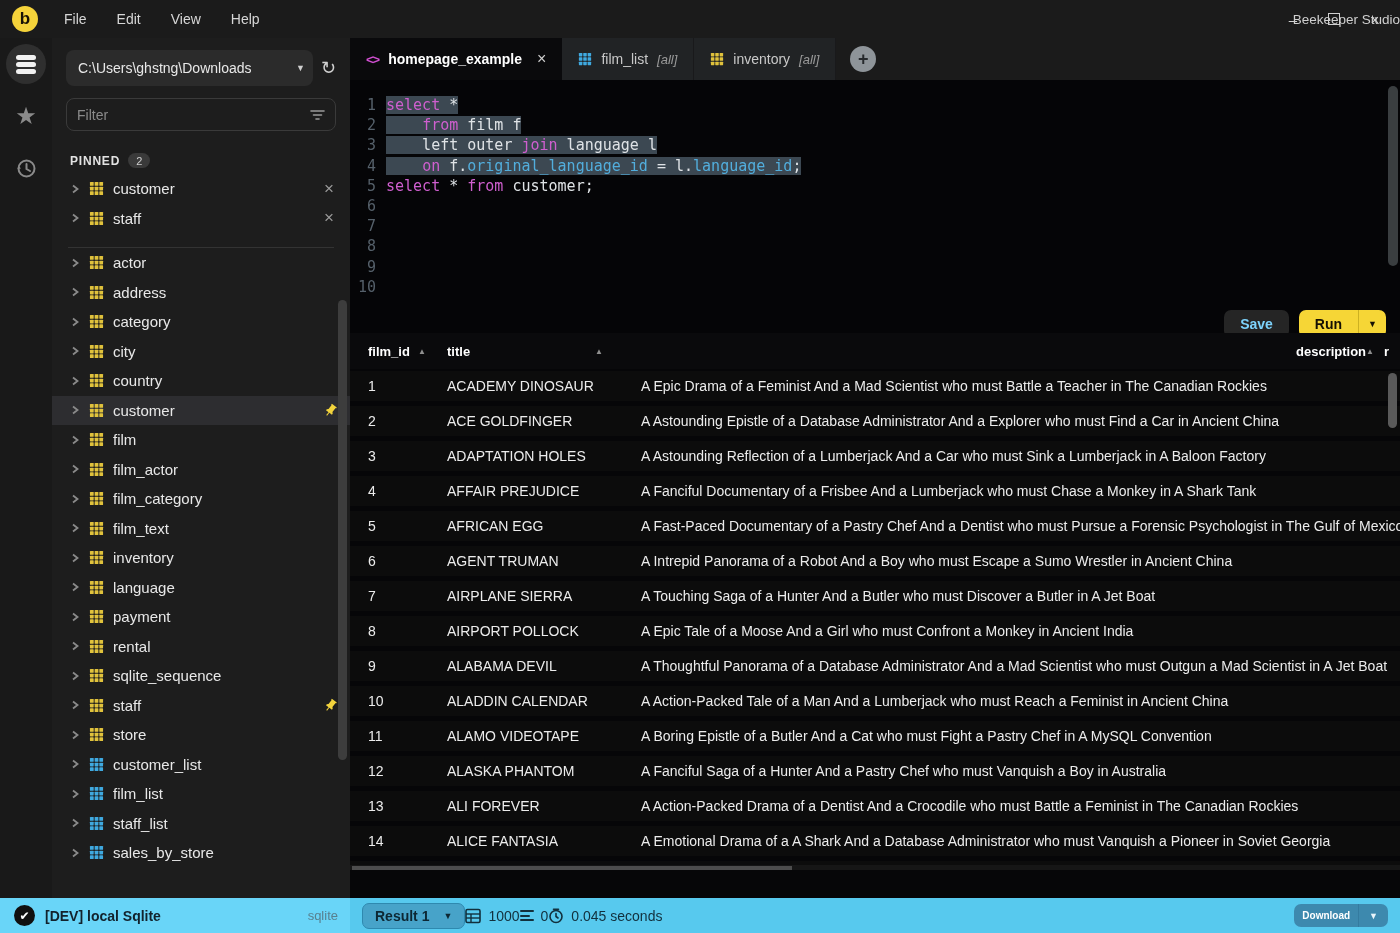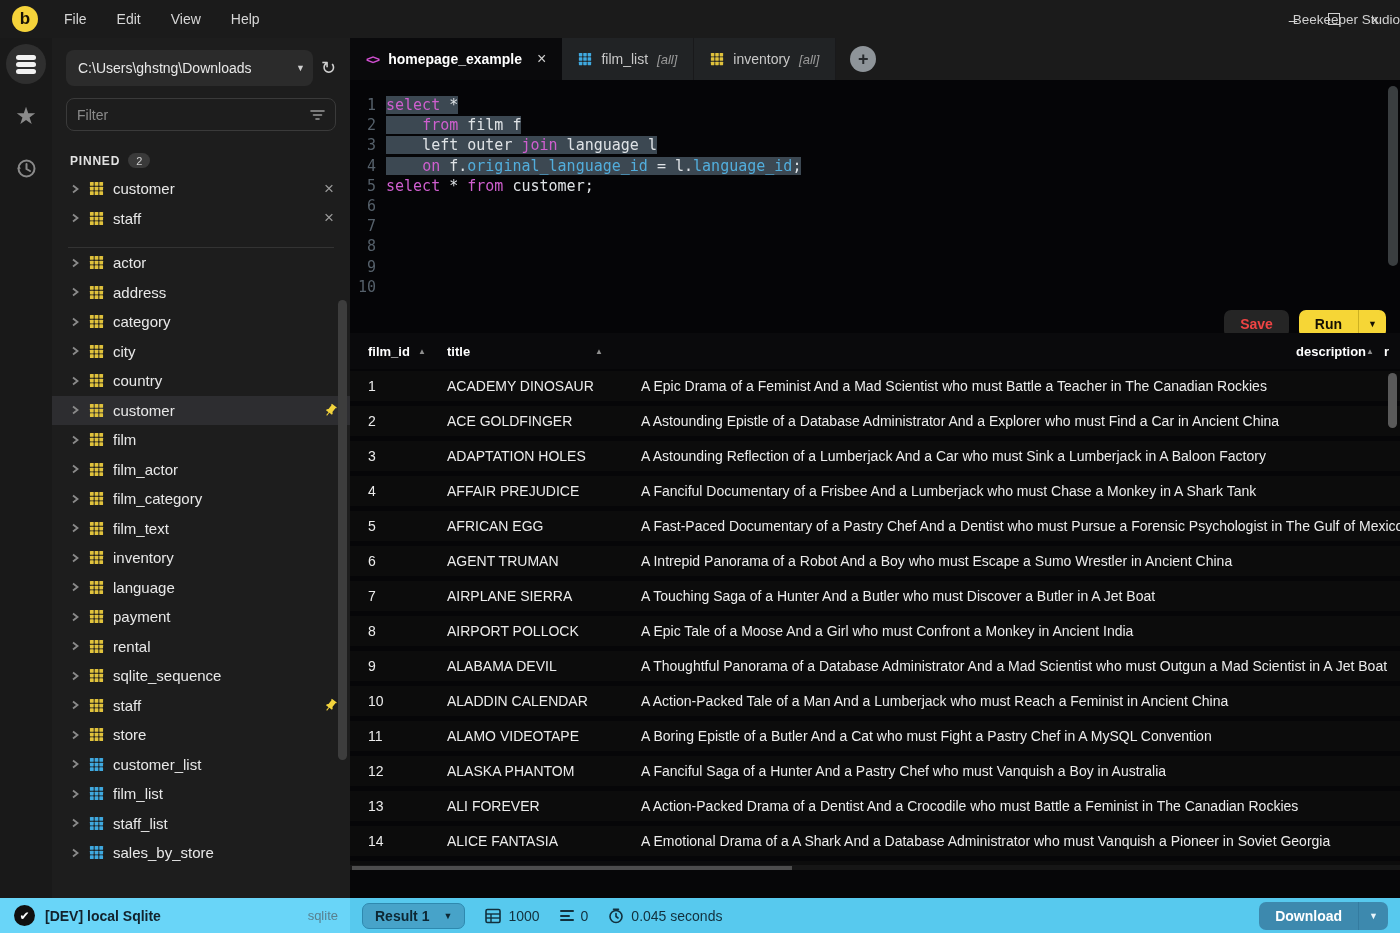--- a/index.html
+++ b/index.html
@@ -81,21 +81,21 @@
           font-size:15px; line-height:20.2px; white-space:pre; }
   .cline { display:flex; }
   .lnum { width:36px; text-align:right; color:#55606a; padding-right:10px; flex:0 0 auto; }
   .ctext { color:#dfe3e6; }
   .ctext .sel { background:#3c4852; }
   .tk-k { color:#cf5fcf; }
   .tk-f { color:#52aedd; }
   .ed-scroll { position:absolute; right:2px; top:6px; width:10px; height:180px;
                background:#3a3e40; border-radius:5px; }
   .ed-buttons { position:absolute; right:14px; bottom:7px; display:flex; gap:10px; }
-  .btn-save { background:#252525; color:#ef4444; font-weight:bold; font-size:14px; border:none;
+  .btn-save { background:#252525; color:#7dd3fc; font-weight:bold; font-size:14px; border:none;
               border-radius:7px; padding:6px 16px; font-family:"Liberation Sans", sans-serif; }
   .btn-run { display:flex; align-items:stretch; background:#f6d636; border-radius:7px; overflow:hidden; }
   .btn-run .run-main { color:#151004; font-weight:bold; font-size:14px; padding:6px 16px;
                        border:none; background:transparent; font-family:"Liberation Sans", sans-serif; }
   .btn-run .run-caret { border-left:1px solid #cdb121; display:flex; align-items:center;
                         padding:0 9px; font-size:9px; color:#151004; }
 
   
   .grid { position:absolute; top:295px; left:0; width:1050px; height:537px; overflow:hidden; }
   .grid-head { position:absolute; top:0; left:0; width:1050px; height:36px; background:#0a0a0c;
@@ -117,28 +117,28 @@
   .grid-hscroll { position:absolute; left:0; top:532px; width:1050px; height:16px; background:#161616; }
   .grid-hthumb { position:absolute; left:2px; top:1px; width:440px; height:14px; background:#4d4d4d; }
 
   
   .statusbar { position:absolute; bottom:0; left:0; width:1400px; height:35px; display:flex; z-index:6; }
   .sb-left { width:350px; background:#69d5f8; display:flex; align-items:center; padding:0 12px 0 14px; gap:10px; }
   .check-circle { width:21px; height:21px; border-radius:50%; background:#101010; color:#fff;
                   font-size:12px; display:flex; align-items:center; justify-content:center; }
   .sb-conn { color:#12222c; font-weight:bold; font-size:14px; flex:1; }
   .sb-engine { color:#58808f; font-size:13px; }
-  .sb-right { flex:1; background:#57c9ee; display:flex; align-items:center; gap:20px; padding:0 12px; }
+  .sb-right { flex:1; background:#57c9ee; display:flex; align-items:center; padding:0 12px; }
   .result-pill { display:flex; align-items:center; gap:8px; background:#47a3c9; border:1px solid #2e89af;
                  border-radius:7px; padding:4px 12px; color:#0d2733; font-weight:bold; font-size:14px; }
   .result-pill .caret { color:#0d2733; }
   .sb-stat { display:flex; align-items:center; gap:7px; color:#12303d; font-size:14px; }
   .sb-spacer { flex:1; }
   .btn-download { display:flex; align-items:stretch; background:#3d89ae; border-radius:7px; overflow:hidden; }
-  .btn-download .dl-main { color:#fff; font-weight:bold; font-size:14px; padding:6px 16px; }
+  .btn-download .dl-main { color:#fff; font-weight:bold; font-size:10px; padding:6px 8px; }
   .btn-download .dl-caret { border-left:1px solid #347ba0; display:flex; align-items:center;
                             padding:0 10px; color:#e8f4fa; font-size:9px; }
   .stat-lines { display:flex; flex-direction:column; gap:2.5px; }
   .stat-lines i { display:block; height:2px; background:#12303d; border-radius:1px; }
 </style>
 </head>
 <body>
 
 <div class="app">
 

